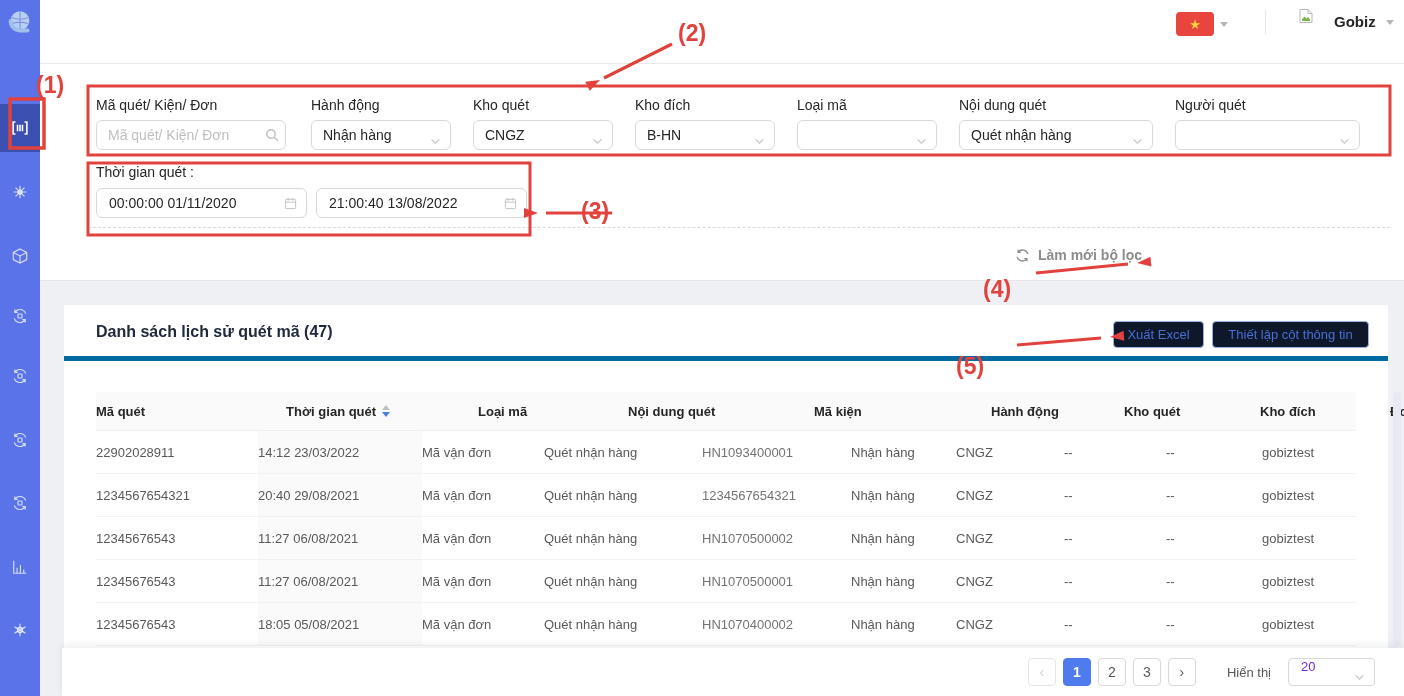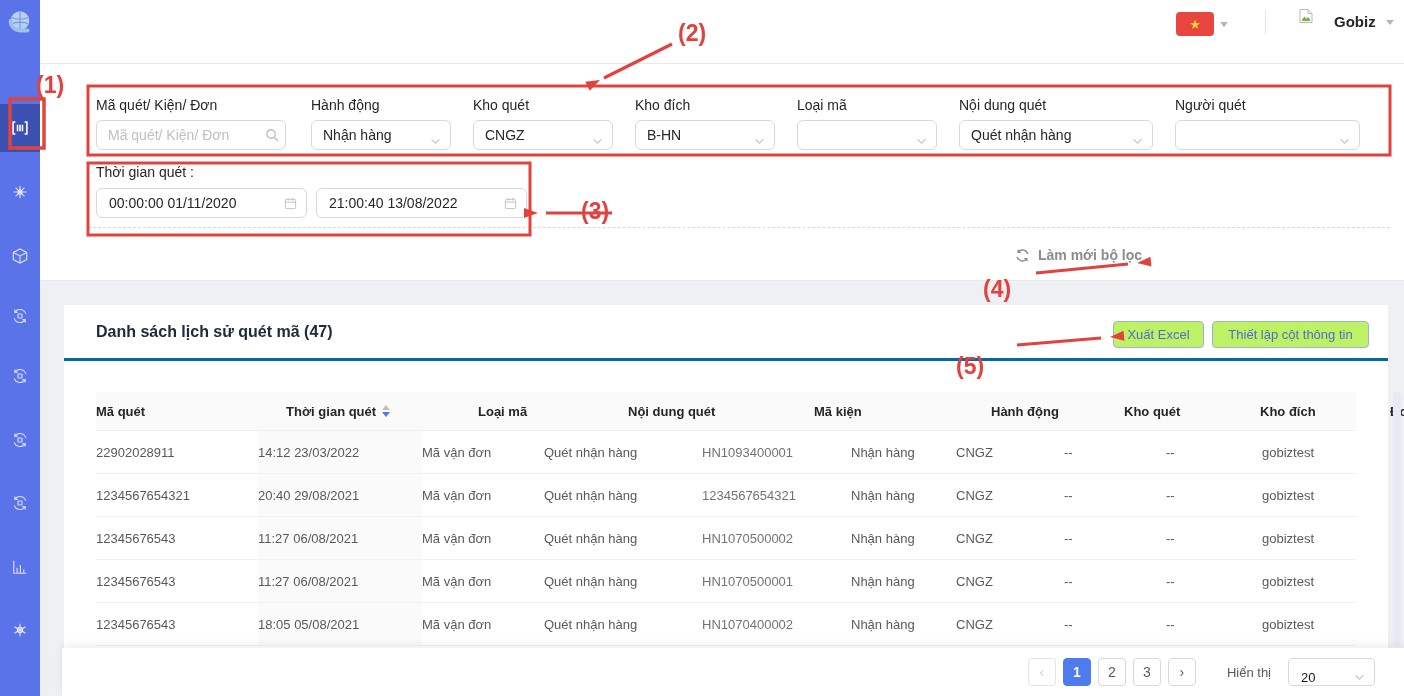--- a/index.html
+++ b/index.html
@@ -35,23 +35,23 @@
   .search-ic { position:absolute; top:64px; }
   .time-label { position:absolute; left:56px; top:100px; font-size:14px; color:#262626; }
   .date-input { position:absolute; top:124px; width:211px; height:30px; border:1px solid #d9d9d9; border-radius:6px; font-size:14px; color:#262626; display:flex; align-items:center; padding:0 28px 0 12px; cursor:pointer; }
   .date-input .cal { position:absolute; right:9px; top:8px; }
   .dashed-sep { position:absolute; left:48px; top:163px; width:1302px; border-top:1px dashed #d9d9d9; }
   .reset-filter { position:absolute; left:975px; top:183px; font-size:14px; color:#8c8c8c; display:flex; align-items:center; gap:8px; cursor:pointer;font-weight:bold; }
   .search-btn { position:absolute; left:1103px; top:179px; width:227px; height:28px; background:#4e7cee; color:#fff; border:none; border-radius:4px; font-size:13px; font-weight:700; letter-spacing:.5px; cursor:pointer; font-family:"Liberation Sans",sans-serif; }
 
   
   .list-card { position:absolute; left:64px; top:305px; width:1324px; height:391px; background:#fff; }
-  .card-head { position:relative; height:56px; border-bottom:3px solid #0369a1; }
+  .card-head { position:relative; height:56px; border-bottom:5px solid #0369a1; }
   .list-title { position:absolute; left:32px; top:18px; font-size:16px; font-weight:700; color:#202a3c; }
-  .outline-btn { position:absolute; top:16px; height:27px; background:#bef264; border:1px solid #9db2e2; border-radius:4px; color:#4a6fd4; font-size:13px; padding:0 12px; cursor:pointer; font-family:"Liberation Sans",sans-serif; }
+  .outline-btn { position:absolute; top:16px; height:27px; background:#0f172a; border:1px solid #9db2e2; border-radius:4px; color:#4a6fd4; font-size:13px; padding:0 12px; cursor:pointer; font-family:"Liberation Sans",sans-serif; }
   .btn-export { left:1049px; width:91px; }
   .btn-columns { left:1148px; width:157px; }
 
   .table { position:absolute; left:32px; top:87px; width:1260px; font-size:13px; }
   .tr { display:grid; grid-template-columns:162px 164px 122px 158px 149px 105px 108px 102px 96px 94px; align-items:center; }
   .thead { height:39px; background:#fafafa; border-bottom:1px solid #f0f0f0; color:#262626; font-weight:600;gap:28px; }
   .th { display:flex; align-items:center; gap:6px; padding-right:8px; }
   .row { height:43px; border-bottom:1px solid #f2f2f2; color:#595959; }
   .cell { padding-right:8px; overflow:hidden; white-space:nowrap; }
   .row .c1 { background:#fafafa; height:100%; display:flex; align-items:center; }
@@ -59,21 +59,21 @@
   .sorter { display:inline-flex; flex-direction:column; gap:2px; cursor:pointer; }
   .sorter .up { width:0;height:0;border-left:4px solid transparent;border-right:4px solid transparent;border-bottom:5px solid #bfbfbf; }
   .sorter .down { width:0;height:0;border-left:4px solid transparent;border-right:4px solid transparent;border-top:5px solid #4b7bec; }
 
   
   .footer { position:absolute; left:62px; top:648px; width:1342px; height:48px; background:#fff; box-shadow:0 -3px 8px rgba(20,30,60,.07); z-index:2; display:flex; align-items:center; justify-content:flex-end; padding-right:29px; gap:7px; }
   .pg-btn { width:28px; height:28px; border:1px solid #d9d9d9; border-radius:4px; background:#fff; color:#595959; font-size:14px; display:flex; align-items:center; justify-content:center; cursor:pointer; }
   .pg-btn.disabled { color:#cfcfcf; border-color:#e5e5e5; }
   .pg-btn.active { background:#4e7cee; border-color:#4e7cee; color:#fff; font-weight:600; }
   .show-label { font-size:13px; color:#595959; margin-left:24px; margin-right:10px; }
-  .size-select { position:relative; width:87px; height:28px; border:1px solid #d9d9d9; border-radius:4px; font-size:13px; color:#0f172a; display:flex; align-items:flex-end; padding-left:12px; cursor:pointer; }
+  .size-select { position:relative; width:87px; height:28px; border:1px solid #d9d9d9; border-radius:4px; font-size:13px; color:#6d28d9; display:flex; align-items:flex-start; padding-left:12px; cursor:pointer; }
   .size-select .chev { position:absolute; right:9px; top:10px; }
 
   .scroll-track { position:absolute; left:1393px; top:392px; width:8px; height:254px; background:#e7eaf4; border-radius:4px; }
 
   
   .ann-svg { position:absolute; left:0; top:0; width:1404px; height:696px; pointer-events:none; z-index:5; }
   .ann-label { position:absolute; color:#e2423d; font-size:23px; font-weight:700; z-index:5; pointer-events:none; font-family:"Liberation Sans",sans-serif; }
 </style>
 </head>
 <body>

